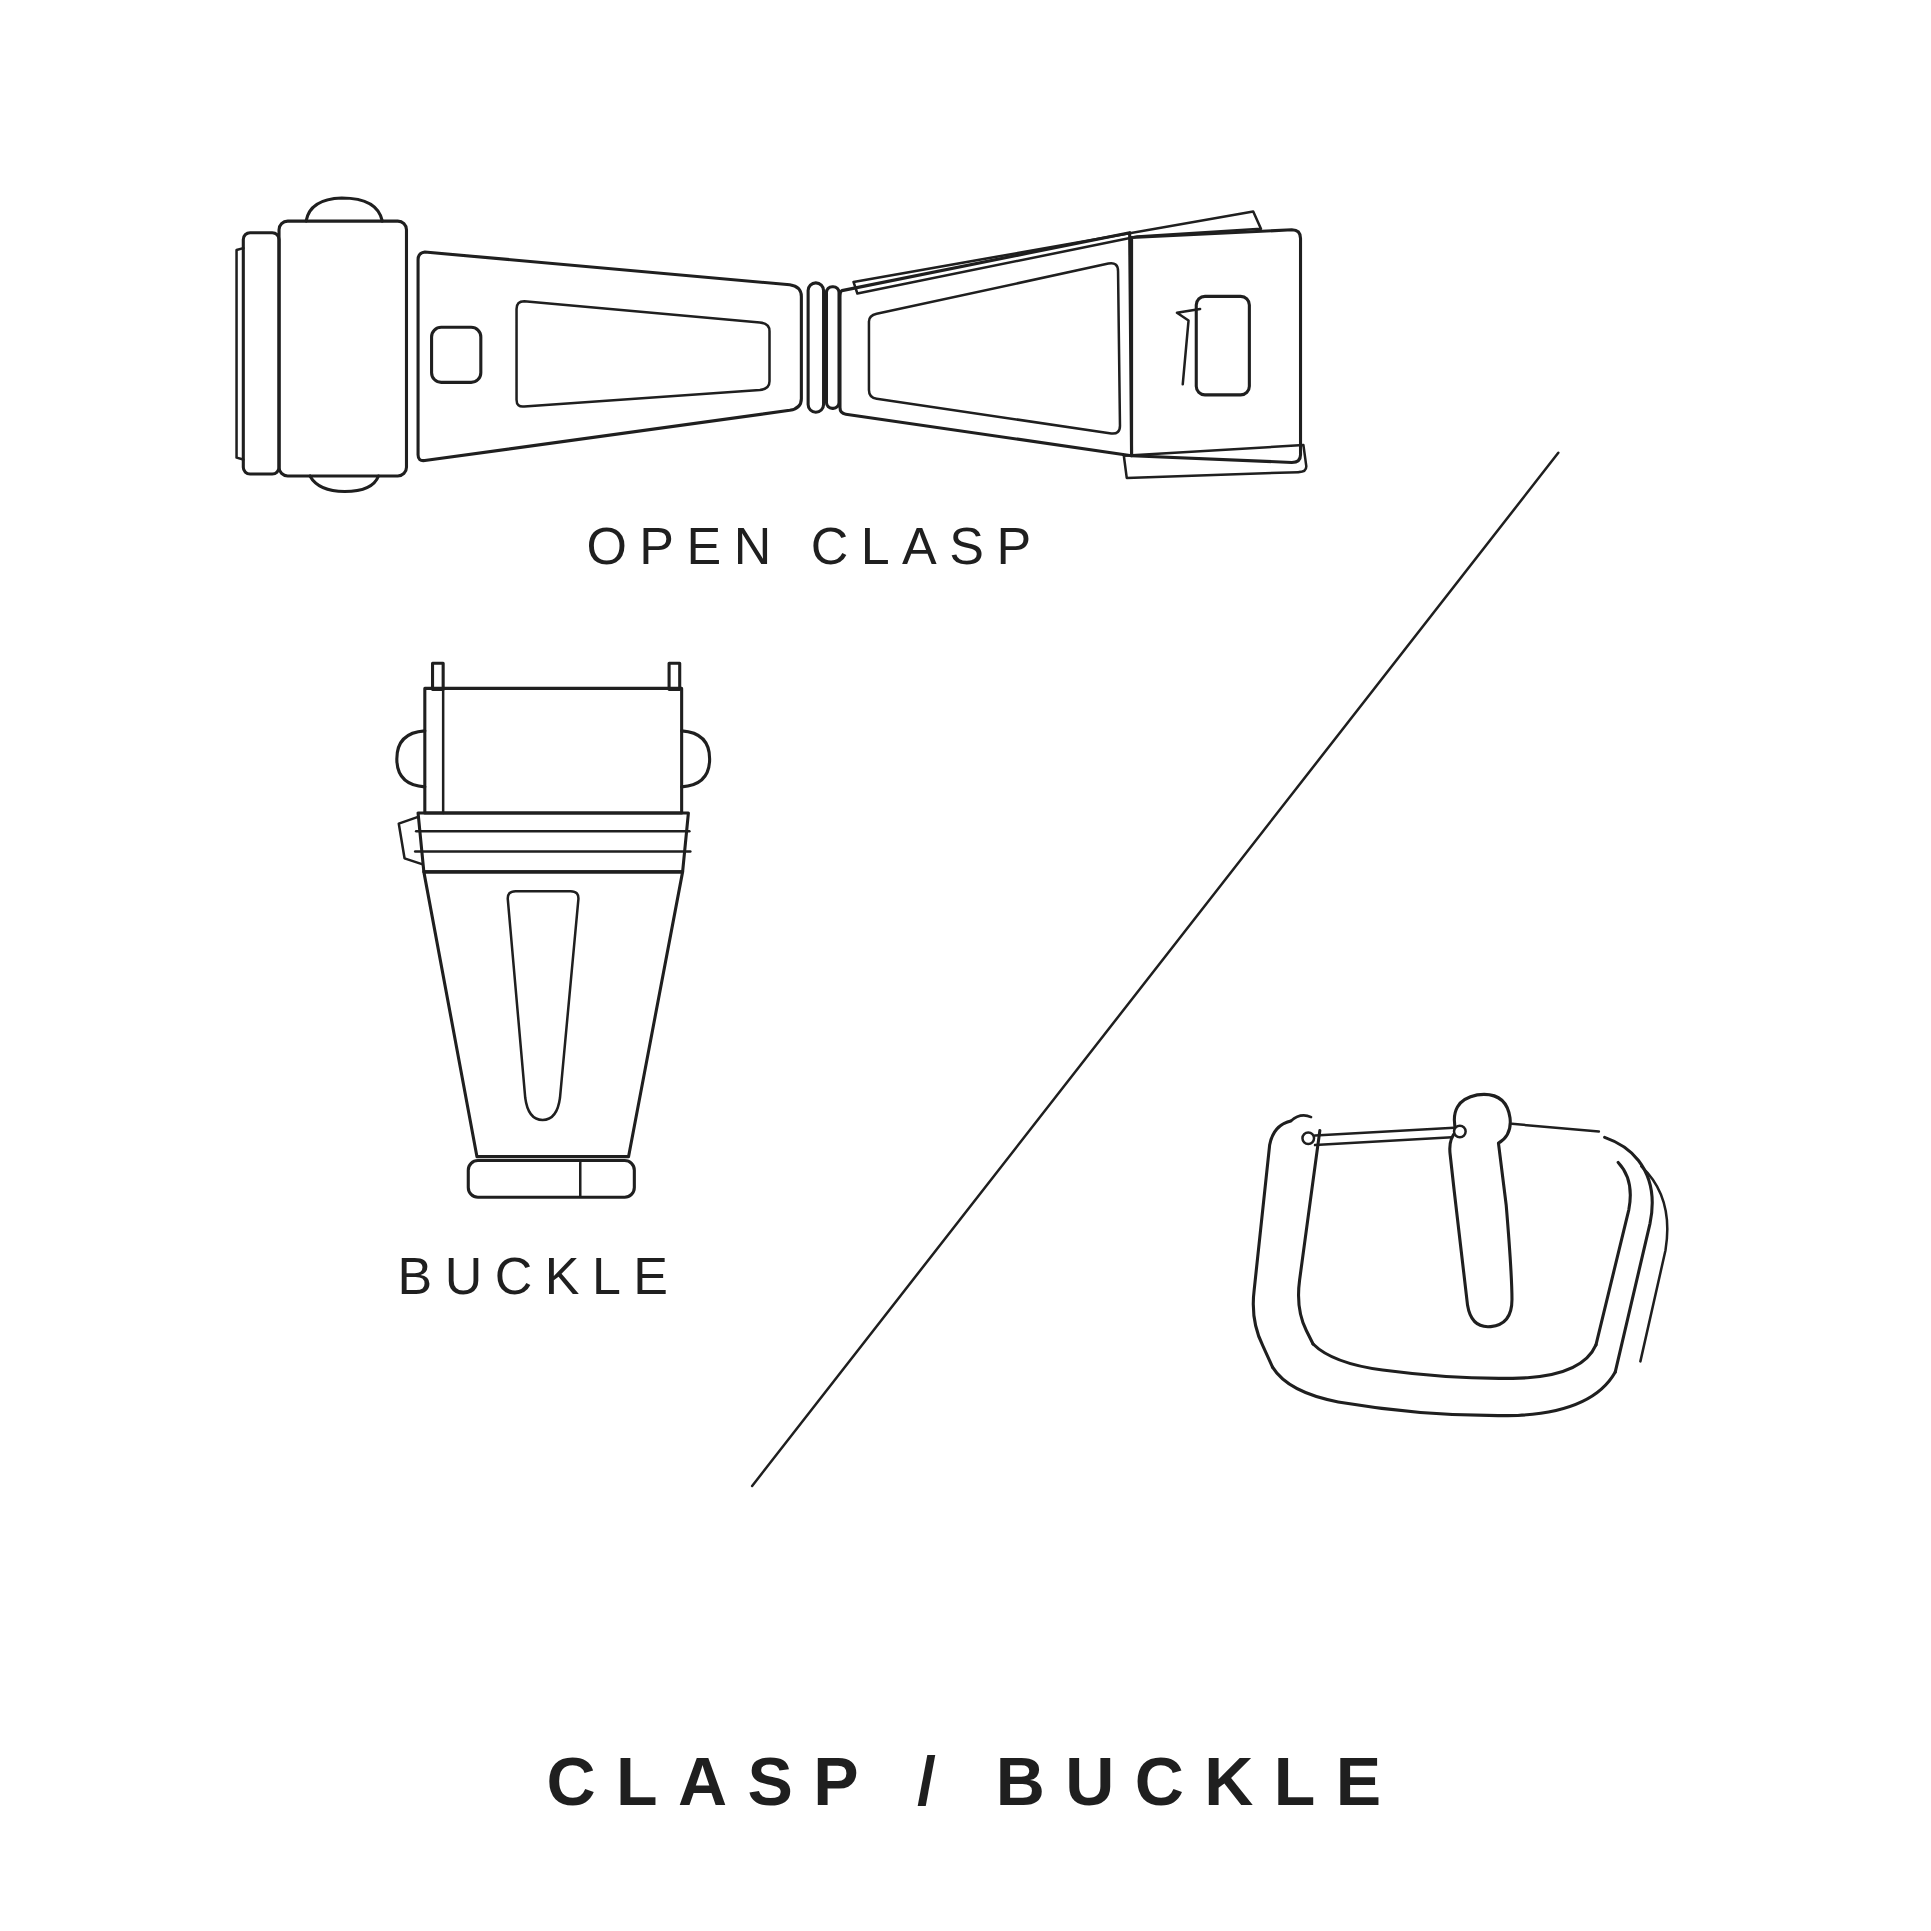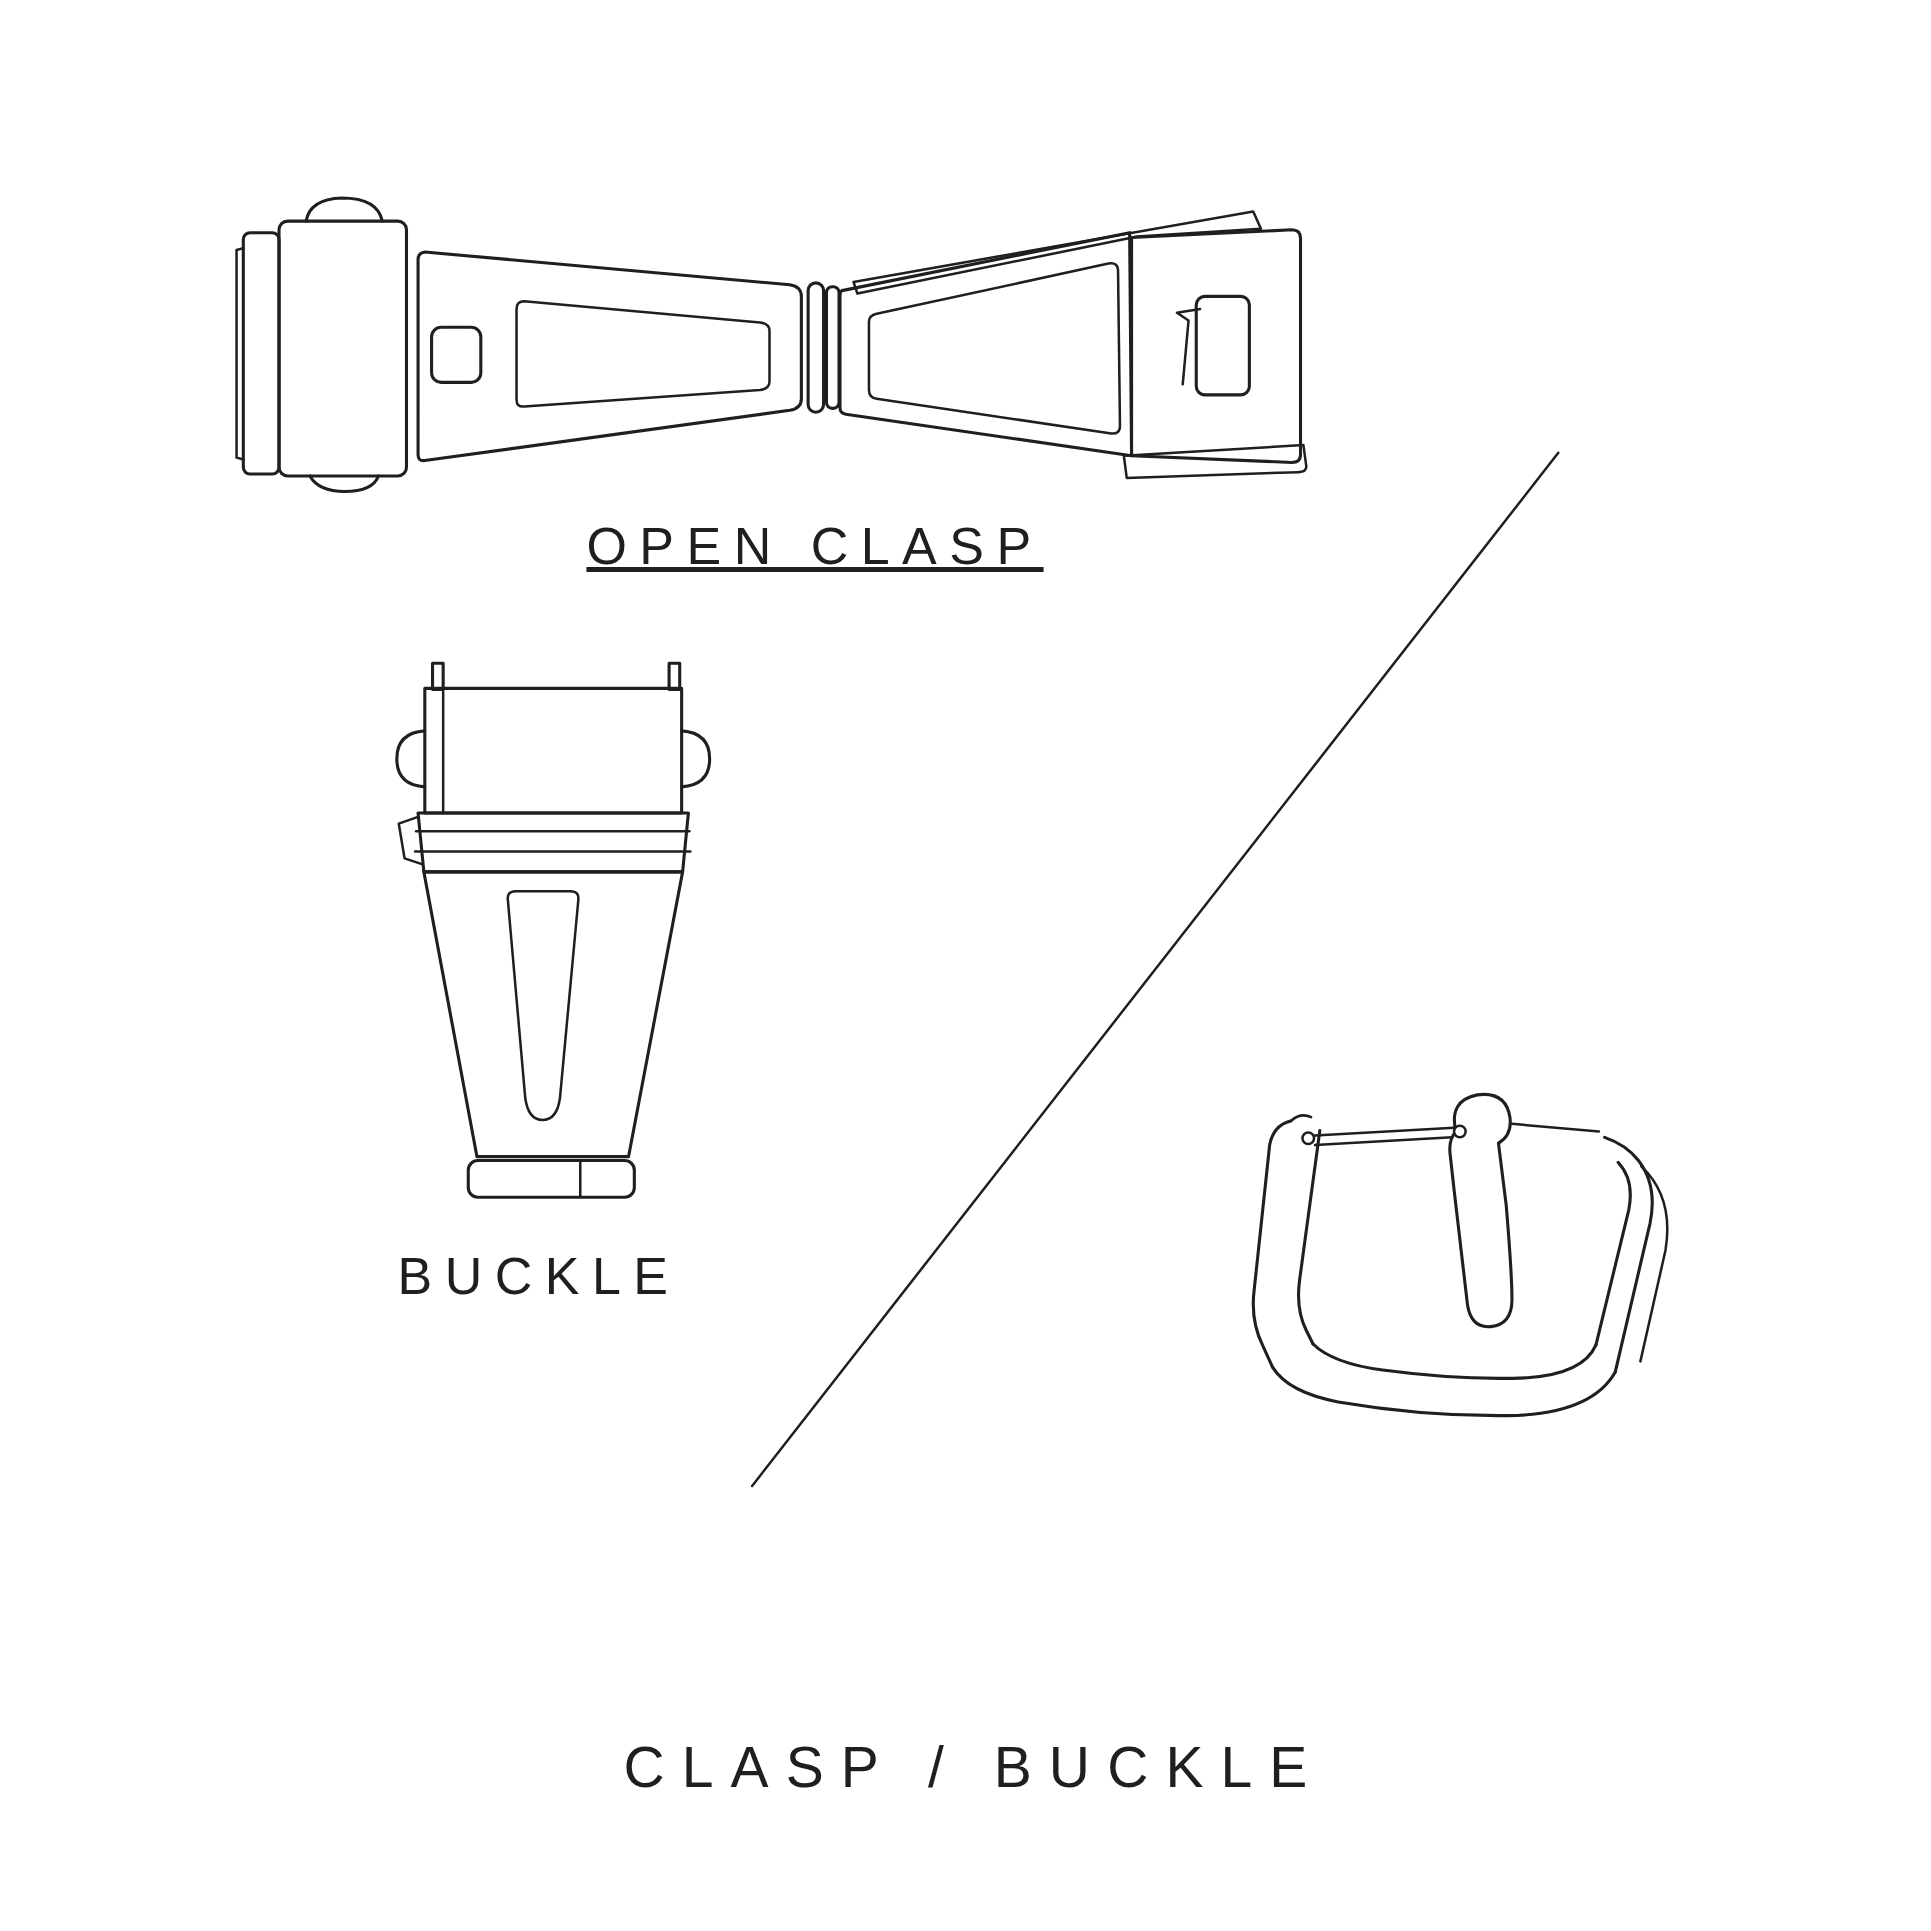--- a/index.html
+++ b/index.html
@@ -34,24 +34,25 @@
     color: var(--text, #1f1f1f);
     font-size: 52px;
     letter-spacing: 0.24em;
     white-space: nowrap;
     font-weight: 400;
   }
   .big-title {
     position: absolute;
     transform: translateX(-50%);
     color: var(--text, #1f1f1f);
-    font-size: 57px;
+    font-size: 68px;
     letter-spacing: 0.30em;
     white-space: nowrap;
-    font-weight: 400;
+    font-weight: 700;
+    margin-top: 8px;
   }
 </style>
 </head>
 <body>
 
 <svg id="art" width="1931" height="1931" viewBox="0 0 2000 2000">
 
   <g>
 
     <rect x="252" y="241" width="37" height="250" rx="7"></rect>
@@ -112,18 +113,18 @@
     <circle cx="1355" cy="1179" r="6" class="thin"></circle>
     <path class="thin" d="M1362 1176 L1506 1168"></path>
     <path class="thin" d="M1362 1186 L1504 1178"></path>
     <path class="thin" d="M1566 1164 L1656 1172"></path>
 
     <path class="white-fill" d="M1508 1172 Q1500 1140 1530 1134 Q1560 1130 1564 1158 Q1566 1176 1552 1184 L1560 1248 Q1566 1320 1566 1346 Q1566 1372 1544 1374 Q1524 1376 1520 1352 Q1513 1292 1506 1232 L1502 1196 Q1500 1180 1508 1172 Z"></path>
     <circle cx="1512" cy="1172" r="6" class="white-fill thin"></circle>
   </g>
 </svg>
 
-<div class="label" style="left:815px; top:516px;text-decoration:underline;">OPEN CLASP</div>
+<div class="label" style="left:815px; top:516px;">OPEN CLASP</div>
 
 <div class="label" style="left:539px; top:1246px;">BUCKLE</div>
 
 <div class="big-title" style="left:974px; top:1734px;">CLASP / BUCKLE</div>
 
 
 </body></html>

